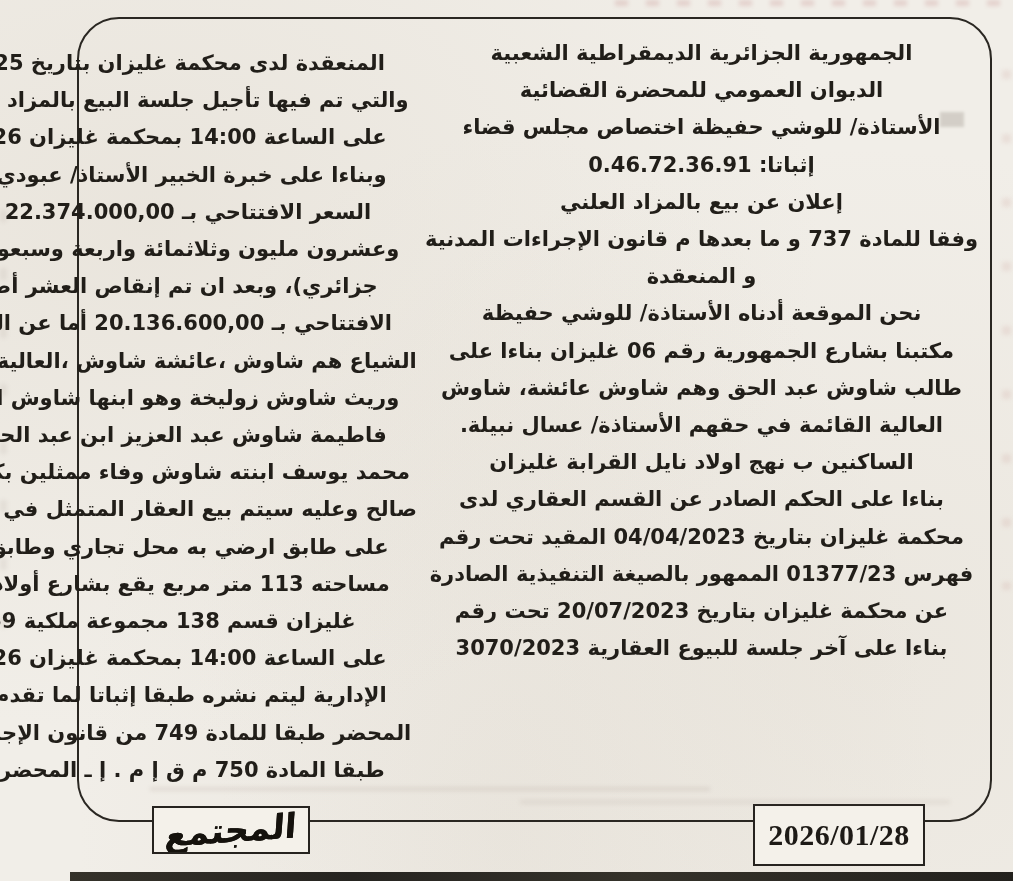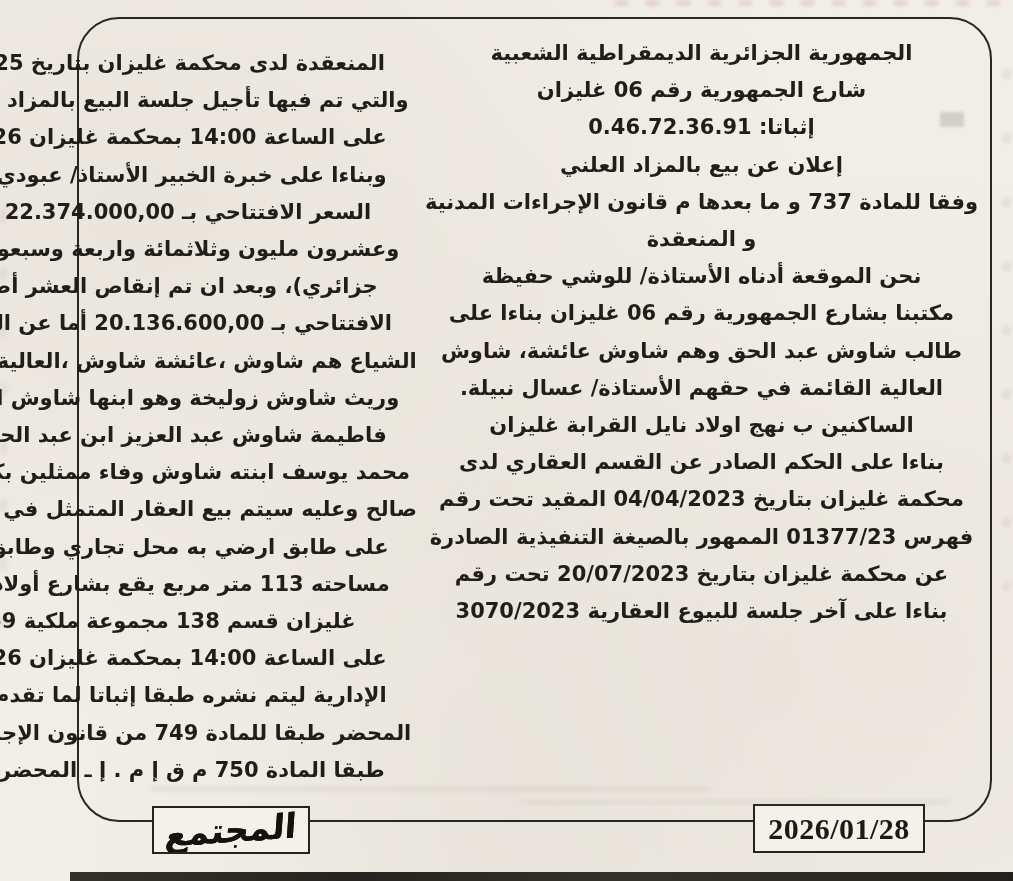--- a/index.html
+++ b/index.html
@@ -43,21 +43,21 @@
     text-align: center;
     color: #211e19;
     white-space: nowrap;
     direction: rtl;
   }
 
   
   .date-box {
     position: absolute;
     left: 753px; top: 804px;
-    width: 172px; height: 49px;
+    width: 172px; height: 62px;
     background: #f4f1ea;
     border: 2.5px solid #26231f;
     box-sizing: border-box;
     display: flex; align-items: center; justify-content: center;
     font-family: "Liberation Serif", "DejaVu Serif", serif;
     font-weight: bold;
     font-size: 30px;
     letter-spacing: .5px;
     color: #1d1a16;
   }
@@ -109,21 +109,22 @@
 </style>
 </head>
 <body>
 
 <div class="page">
 
   <div class="notice-box">
     <div class="columns">
       <div class="col col-right">
           <div class="line">الجمهورية الجزائرية الديمقراطية الشعبية</div>
-          <div class="line">شارع الجمهورية رقم 06 غليزان</div>
+          <div class="line">الديوان العمومي للمحضرة القضائية</div>
+          <div class="line">الأستاذة/ للوشي حفيظة اختصاص مجلس قضاء</div>
           <div class="line">إثباتا: 0.46.72.36.91</div>
           <div class="line">إعلان عن بيع بالمزاد العلني</div>
           <div class="line">وفقا للمادة 737 و ما بعدها م قانون الإجراءات المدنية</div>
           <div class="line">و المنعقدة</div>
           <div class="line">نحن الموقعة أدناه الأستاذة/ للوشي حفيظة</div>
           <div class="line">مكتبنا بشارع الجمهورية رقم 06 غليزان بناءا على</div>
           <div class="line">طالب شاوش عبد الحق وهم شاوش عائشة، شاوش</div>
           <div class="line">العالية القائمة في حقهم الأستاذة/ عسال نبيلة.</div>
           <div class="line">الساكنين ب نهج اولاد نايل القرابة غليزان</div>
           <div class="line">بناءا على الحكم الصادر عن القسم العقاري لدى</div>

